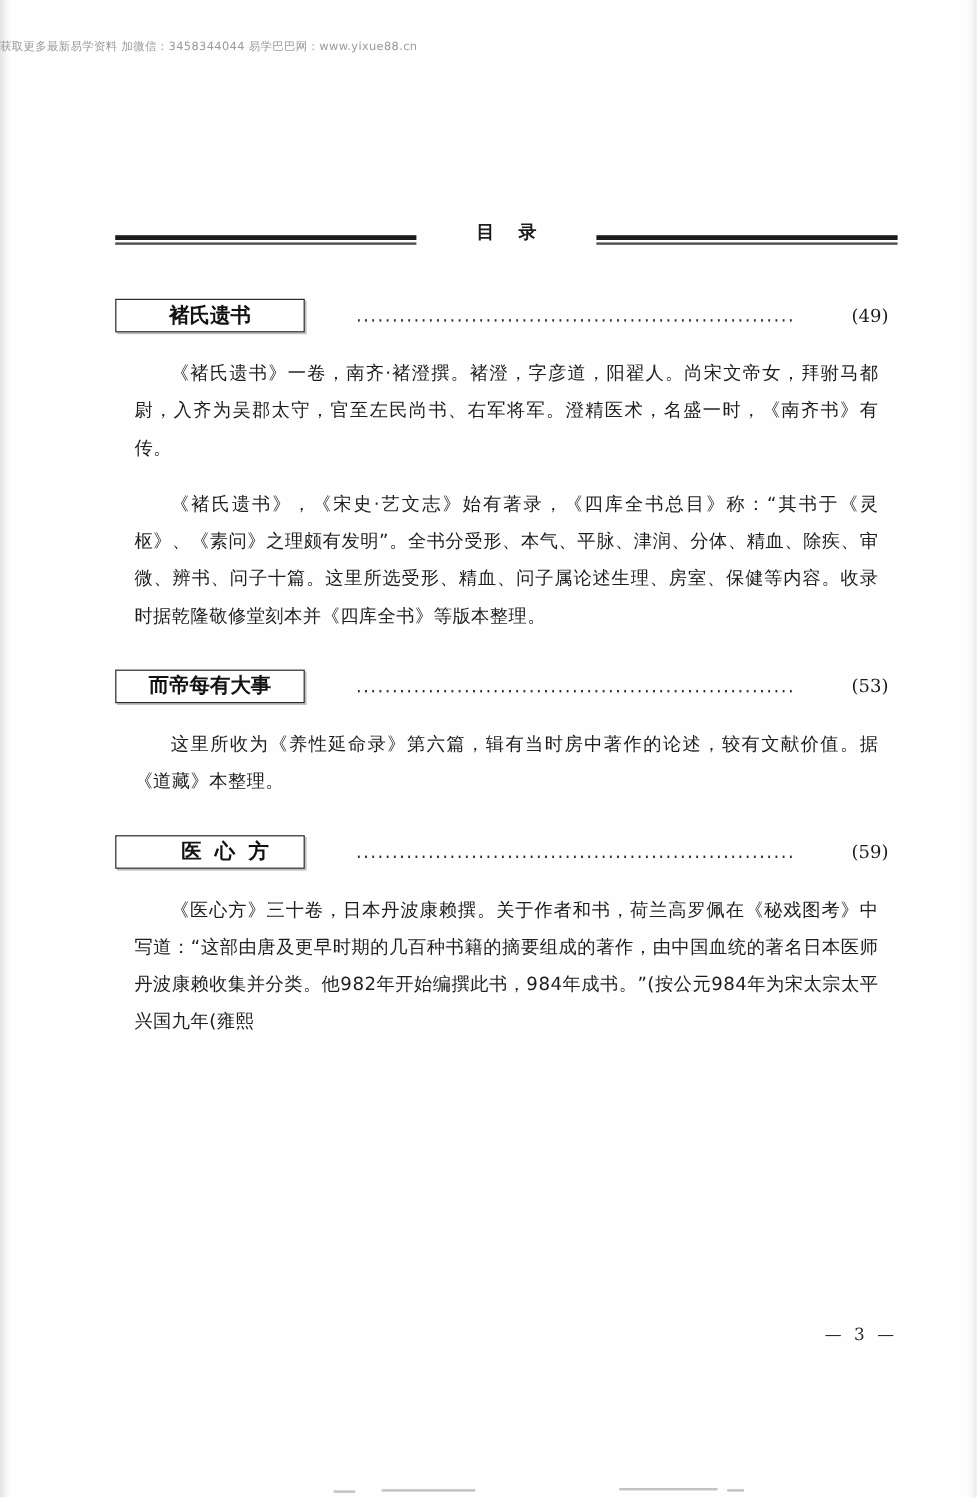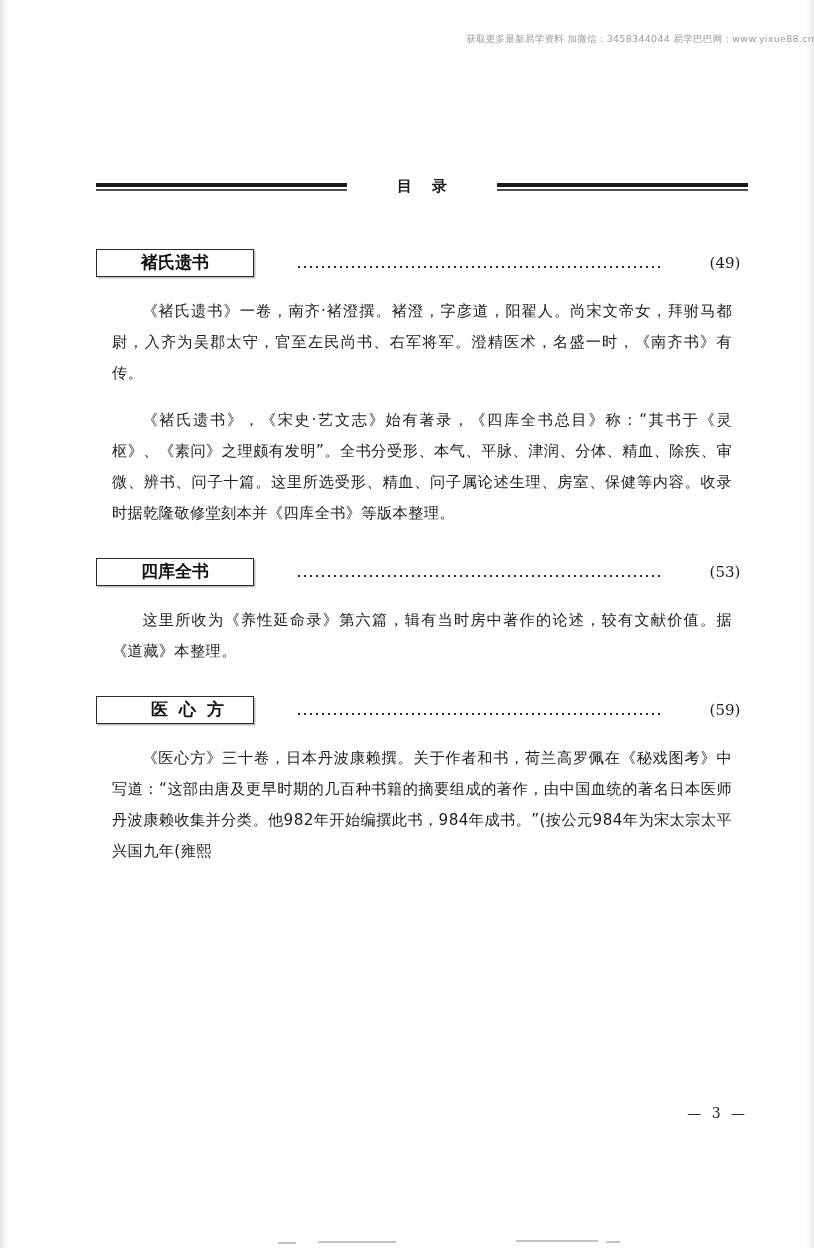--- a/index.html
+++ b/index.html
@@ -36,40 +36,40 @@
     width: 8px; height: 1248px;
     background: linear-gradient(to left, #dcdcdc, #f5f5f5 60%, #fdfdfd);
     opacity: .6;
   }
 
   
   .watermark {
     position: absolute;
     left: 0; top: 33px;
     width: 814px;
-    text-align: right;
+    text-align: left;
     font-size: 9.5px;
     color: #9a9a9a;
     letter-spacing: .3px;
     font-family: "DejaVu Sans", sans-serif;
     white-space: nowrap;
   }
 
   
   .content {
     position: absolute;
     left: 96px;
     top: 170px;
     width: 652px;
   }
 
   
   .toc-title {
     display: flex;
-    align-items: center;
+    align-items: flex-end;
     height: 34px;
     margin-bottom: 42px;
   }
   .rule {
     flex: 1 1 auto;
     height: 8px;
     position: relative;
   }
   .rule::before {
     content: "";
@@ -225,21 +225,21 @@
       </div>
       <div class="body-block">
         <p class="para">《褚氏遗书》一卷，南齐·褚澄撰。褚澄，字彦道，阳翟人。尚宋文帝女，拜驸马都尉，入齐为吴郡太守，官至左民尚书、右军将军。澄精医术，名盛一时，《南齐书》有传。</p>
         <p class="para">《褚氏遗书》，《宋史·艺文志》始有著录，《四库全书总目》称：“其书于《灵枢》、《素问》之理颇有发明”。全书分受形、本气、平脉、津润、分体、精血、除疾、审微、辨书、问子十篇。这里所选受形、精血、问子属论述生理、房室、保健等内容。收录时据乾隆敬修堂刻本并《四库全书》等版本整理。</p>
       </div>
     </div>
 
     <div class="entry">
       <div class="entry-head">
         <div class="entry-box">
-          <span class="entry-box-title">四库全书</span>
+          <span class="entry-box-title">而帝每有大事</span>
         </div>
         <div class="leader"></div>
         <div class="entry-page">(53)</div>
       </div>
       <div class="body-block">
         <p class="para">这里所收为《养性延命录》第六篇，辑有当时房中著作的论述，较有文献价值。据《道藏》本整理。</p>
       </div>
     </div>
 
     <div class="entry">

